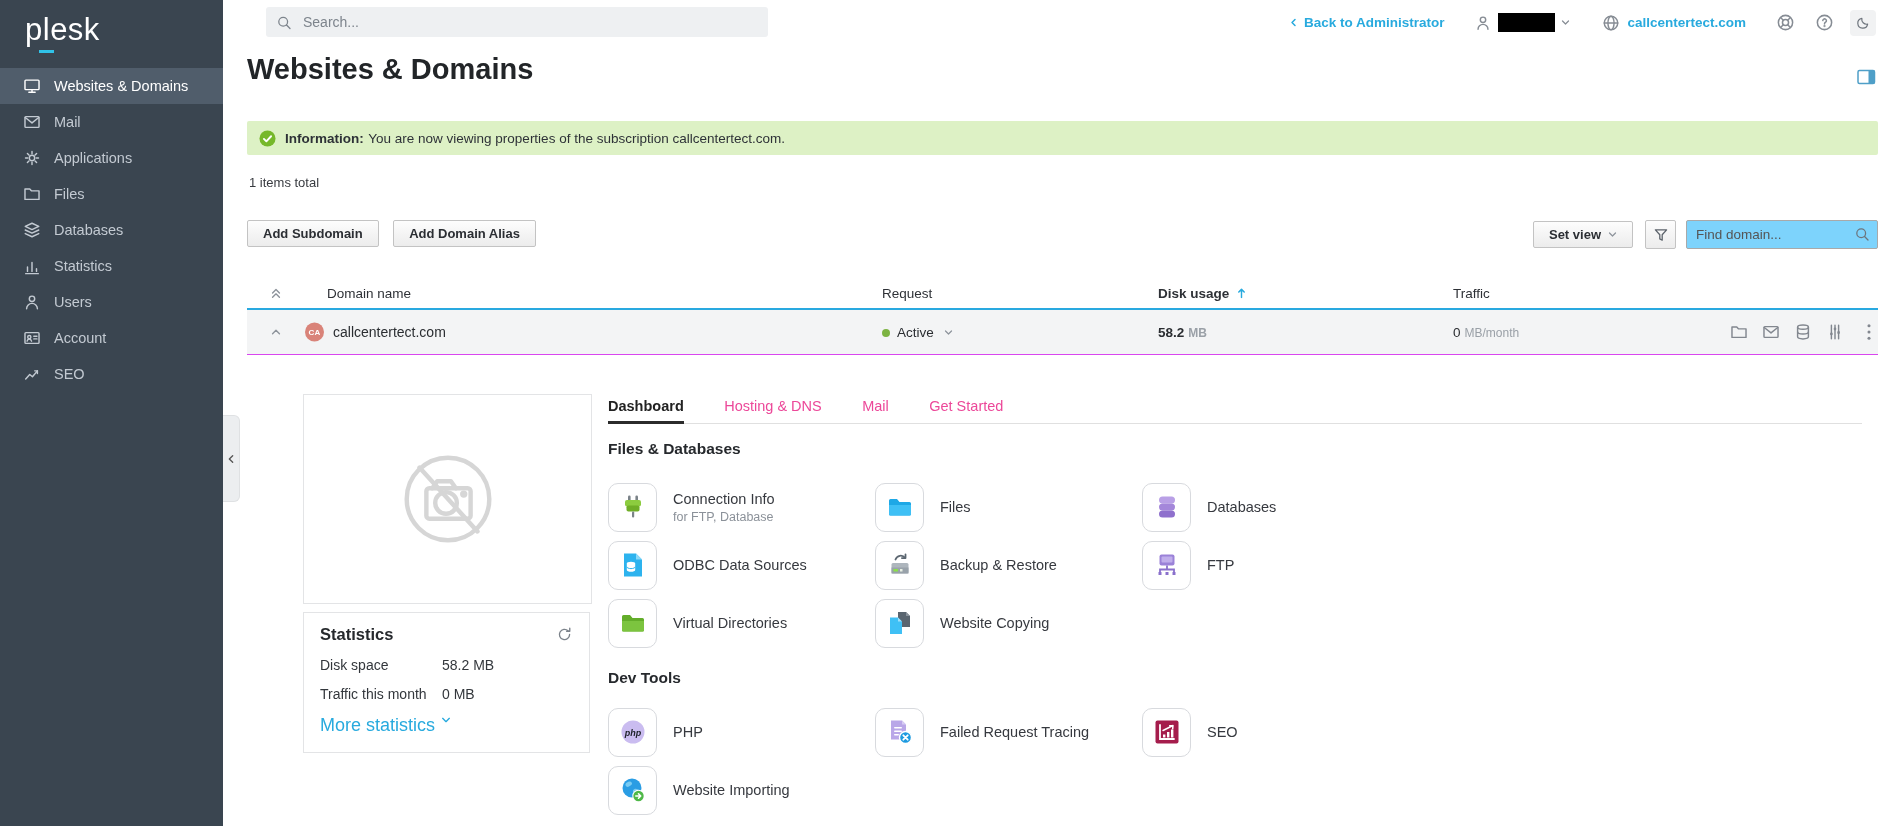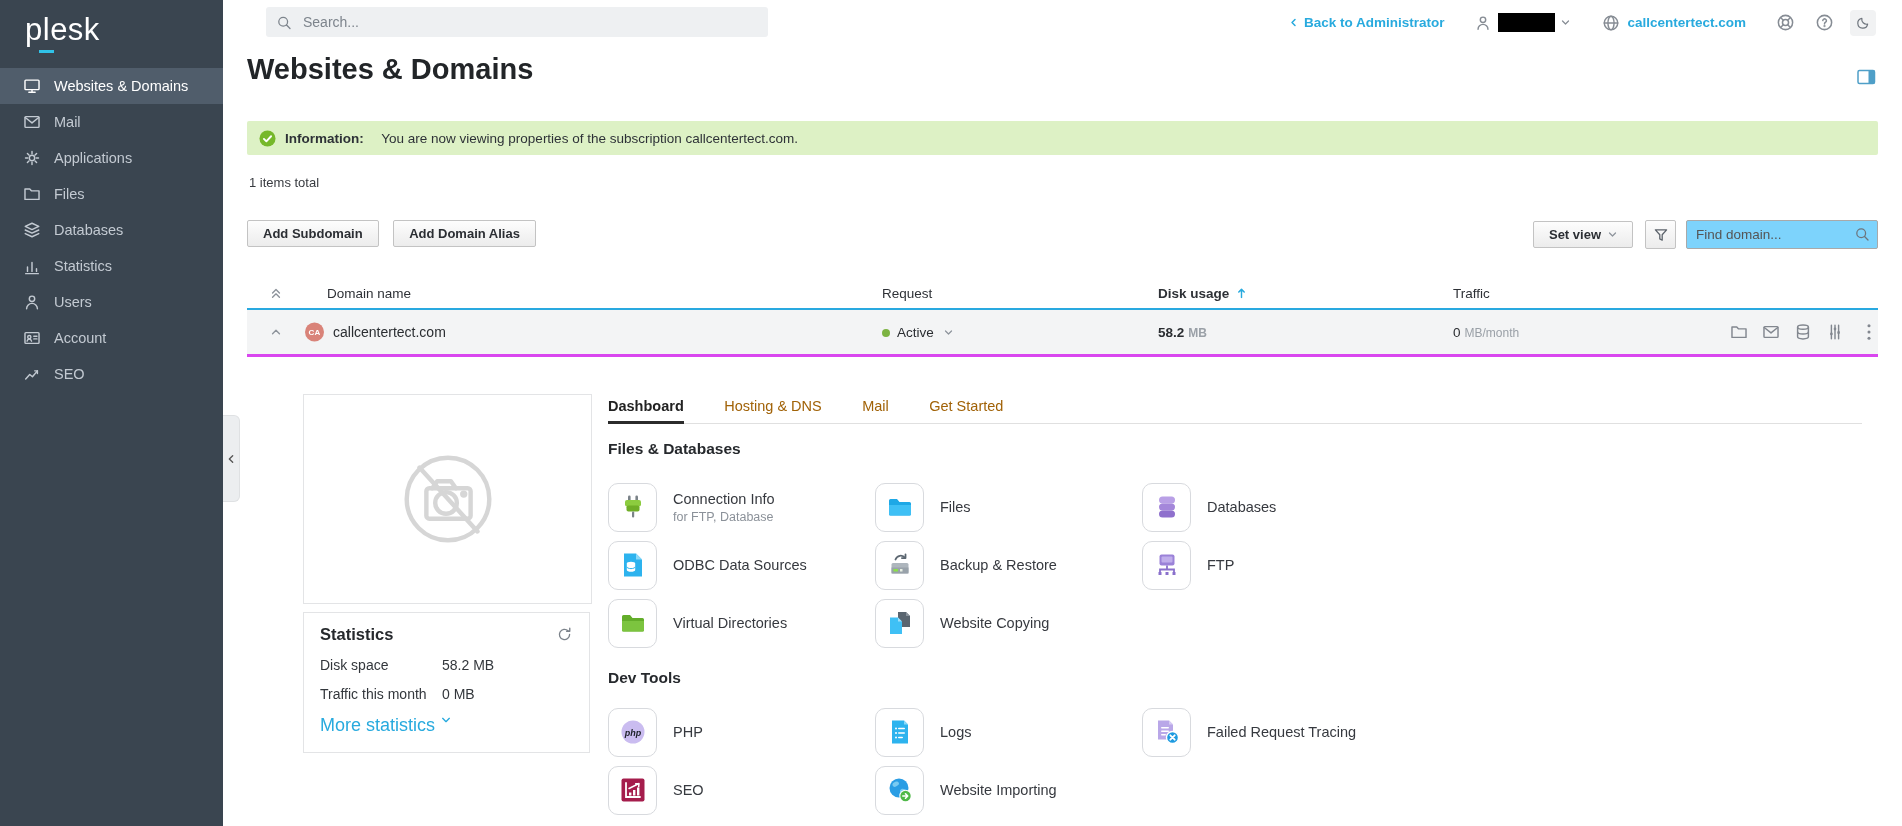--- a/index.html
+++ b/index.html
@@ -29,36 +29,36 @@
   .domain-cluster{display:flex;align-items:center;gap:7px;margin-left:32px;cursor:pointer;}
   .domain-cluster .dlabel{color:#28aade;font-size:13.5px;font-weight:bold;}
   .tb-icon{margin-left:30px;cursor:pointer;color:#868c94;}
   .moon-btn{margin-left:16px;width:26px;height:26px;background:#f1f2f3;border-radius:4px;display:flex;align-items:center;justify-content:center;color:#6d747c;cursor:pointer;}
 
   
   .content{position:absolute;left:223px;top:45px;width:1679px;height:781px;background:#fff;}
   .page-title{position:absolute;left:24px;top:8px;font-size:29px;font-weight:600;color:#222528;}
   .panel-toggle{position:absolute;right:26px;top:24px;cursor:pointer;}
   .banner{position:absolute;left:24px;right:24px;top:76px;height:34px;background:#ddf1c5;border-radius:2px;display:flex;align-items:center;padding-left:12px;gap:9px;font-size:13.5px;color:#2e3237;}
-  .banner b{margin-right:14px;}
+  .banner b{margin-right:1px;}
   .items-total{position:absolute;left:26px;top:130px;font-size:13px;color:#383b40;}
 
   .toolbar{position:absolute;left:24px;right:24px;top:175px;height:28px;}
   .btn{display:inline-flex;align-items:center;gap:7px;height:27px;padding:8px 15px;background:linear-gradient(#fdfdfd,#ececec);border:1px solid #c3c3c3;border-radius:2px;font-size:13px;font-weight:bold;color:#2b2e33;cursor:pointer;margin-right:10px;font-family:inherit;}
   .toolbar-right{position:absolute;right:0;top:0;display:flex;align-items:center;gap:10px;}
   .icon-btn{width:29px;height:27px;display:flex;align-items:center;justify-content:center;background:linear-gradient(#fdfdfd,#ececec);border:1px solid #c3c3c3;border-radius:2px;color:#5c636b;cursor:pointer;}
   .find-wrap{position:relative;width:190px;height:27px;border:1px solid #a9a9a9;border-radius:2px;background:#7dd3fc;display:flex;align-items:center;}
   .find-wrap input{border:none;outline:none;background:transparent;font-size:13.5px;color:#444;padding:0 28px 0 9px;width:100%;font-family:inherit;}
   .find-wrap input::placeholder{color:#555;}
   .find-glass{position:absolute;right:7px;top:5px;color:#6d747c;}
 
   
   .thead{position:absolute;left:24px;right:24px;top:232px;height:31px;border-bottom:2px solid #29a9e0;font-size:13.5px;color:#2e3136;}
   .thead .cell,.trow .cell{position:absolute;top:50%;transform:translateY(-50%);white-space:nowrap;}
-  .trow{position:absolute;left:24px;right:24px;top:265px;height:44px;background:#f3f4f5;border-bottom:3px solid #d946ef;}
+  .trow{position:absolute;left:24px;right:24px;top:265px;height:44px;background:#f3f4f5;border-bottom:1px solid #d946ef;}
   .c-sort{left:23px;color:#8d939b;}
   .c-domain{left:80px;}
   .c-status{left:635px;}
   .c-disk{left:911px;font-weight:bold;}
   .c-traffic{left:1206px;}
   .favicon{position:absolute;left:58px;top:50%;transform:translateY(-50%);width:19px;height:19px;border-radius:50%;background:#d98379;color:#fff;font-size:8px;font-weight:bold;display:flex;align-items:center;justify-content:center;letter-spacing:.2px;}
   .trow .c-domain{left:86px;font-size:14px;color:#2a2d31;}
   .status-dot{display:inline-block;width:8px;height:8px;border-radius:50%;background:#7cb342;margin-right:7px;}
   .unit{color:#9aa0a7;font-size:12px;margin-left:4px;}
   .val{font-size:13.5px;color:#2a2d31;}
@@ -70,21 +70,21 @@
   .card{position:absolute;background:#fff;border:1px solid #e3e4e6;}
   .preview-card{left:80px;top:349px;width:287px;height:208px;display:flex;align-items:center;justify-content:center;}
   .stats-card{left:80px;top:567px;width:287px;height:141px;box-sizing:border-box;padding:12px 16px;}
   .stats-title-row{display:flex;justify-content:space-between;align-items:center;}
   .stats-title{font-size:16.5px;font-weight:bold;color:#26292d;}
   .stats-refresh{color:#7b828a;cursor:pointer;}
   .stat-row{display:grid;grid-template-columns:122px auto;font-size:14px;color:#33373c;margin-top:13px;}
   .stats-more{margin-top:13px;font-size:18px;color:#28aade;display:flex;gap:6px;cursor:pointer;}
 
   .tabs{position:absolute;left:385px;right:40px;top:352px;height:26px;border-bottom:1px solid #e0e0e0;}
-  .tab{display:inline-block;margin-right:36px;font-size:14.5px;color:#a16207;padding-bottom:7px;cursor:pointer;}
+  .tab{display:inline-block;margin-right:36px;font-size:14.5px;color:#ec4899;padding-bottom:7px;cursor:pointer;}
   .tab.active{color:#222;font-weight:bold;border-bottom:3px solid #2b2b2b;}
   .sec-title{position:absolute;left:385px;font-size:15.5px;font-weight:bold;color:#26292d;}
   .tool-grid{position:absolute;left:385px;display:grid;grid-template-columns:267px 267px auto;grid-auto-rows:58px;}
   .tool{display:flex;align-items:center;cursor:pointer;}
   .tool-icon{width:47px;height:47px;border:1px solid #d8dade;border-radius:10px;background:#fff;display:flex;align-items:center;justify-content:center;flex:none;}
   .tool-text{margin-left:16px;display:flex;flex-direction:column;justify-content:center;}
   .tool-label{font-size:14.5px;color:#36393f;white-space:nowrap;}
   .tool-sub{font-size:12.5px;color:#8b9199;margin-top:3px;white-space:nowrap;}
 </style>
 </head>
@@ -494,37 +494,20 @@
               <text x="14" y="17.5" text-anchor="middle" font-size="9" font-weight="bold" font-style="italic" fill="#20242c" font-family="Liberation Sans, sans-serif">php</text>
             </svg>
         </span>
         <span class="tool-text">
             <span class="tool-label">PHP</span>
           </span>
       </div>
       <div class="tool">
         <span class="tool-icon">
           <svg viewBox="0 0 28 28" width="28" height="28">
-              <path d="M6 2.5h12l4 4v19H6z" fill="#2db3ee"></path>
-              <path d="M18 2.5l4 4h-4z" fill="#8ad9f8"></path>
-              <circle cx="10" cy="10.5" r="1" fill="#fff"></circle>
-              <rect x="12" y="9.7" width="7" height="1.6" rx=".8" fill="#fff"></rect>
-              <circle cx="10" cy="15" r="1" fill="#fff"></circle>
-              <rect x="12" y="14.2" width="7" height="1.6" rx=".8" fill="#fff"></rect>
-              <circle cx="10" cy="19.5" r="1" fill="#fff"></circle>
-              <rect x="12" y="18.7" width="5" height="1.6" rx=".8" fill="#fff"></rect>
-            </svg>
-        </span>
-        <span class="tool-text">
-            <span class="tool-label">Logs</span>
-          </span>
-      </div>
-      <div class="tool">
-        <span class="tool-icon">
-          <svg viewBox="0 0 28 28" width="28" height="28">
               <path d="M5 2.5h11l4 4v15H5z" fill="#b9a7e8"></path>
               <path d="M16 2.5l4 4h-4z" fill="#d7ccf3"></path>
               <rect x="8" y="9" width="8" height="1.6" rx=".8" fill="#fff"></rect>
               <rect x="8" y="12.5" width="8" height="1.6" rx=".8" fill="#fff"></rect>
               <rect x="8" y="16" width="5" height="1.6" rx=".8" fill="#fff"></rect>
               <circle cx="19.5" cy="19.5" r="6" fill="#1d9ae0" stroke="#fff" stroke-width="1.4"></circle>
               <path d="M17.3 17.3l4.4 4.4M21.7 17.3l-4.4 4.4" stroke="#fff" stroke-width="1.8" stroke-linecap="round"></path>
             </svg>
         </span>
         <span class="tool-text">

